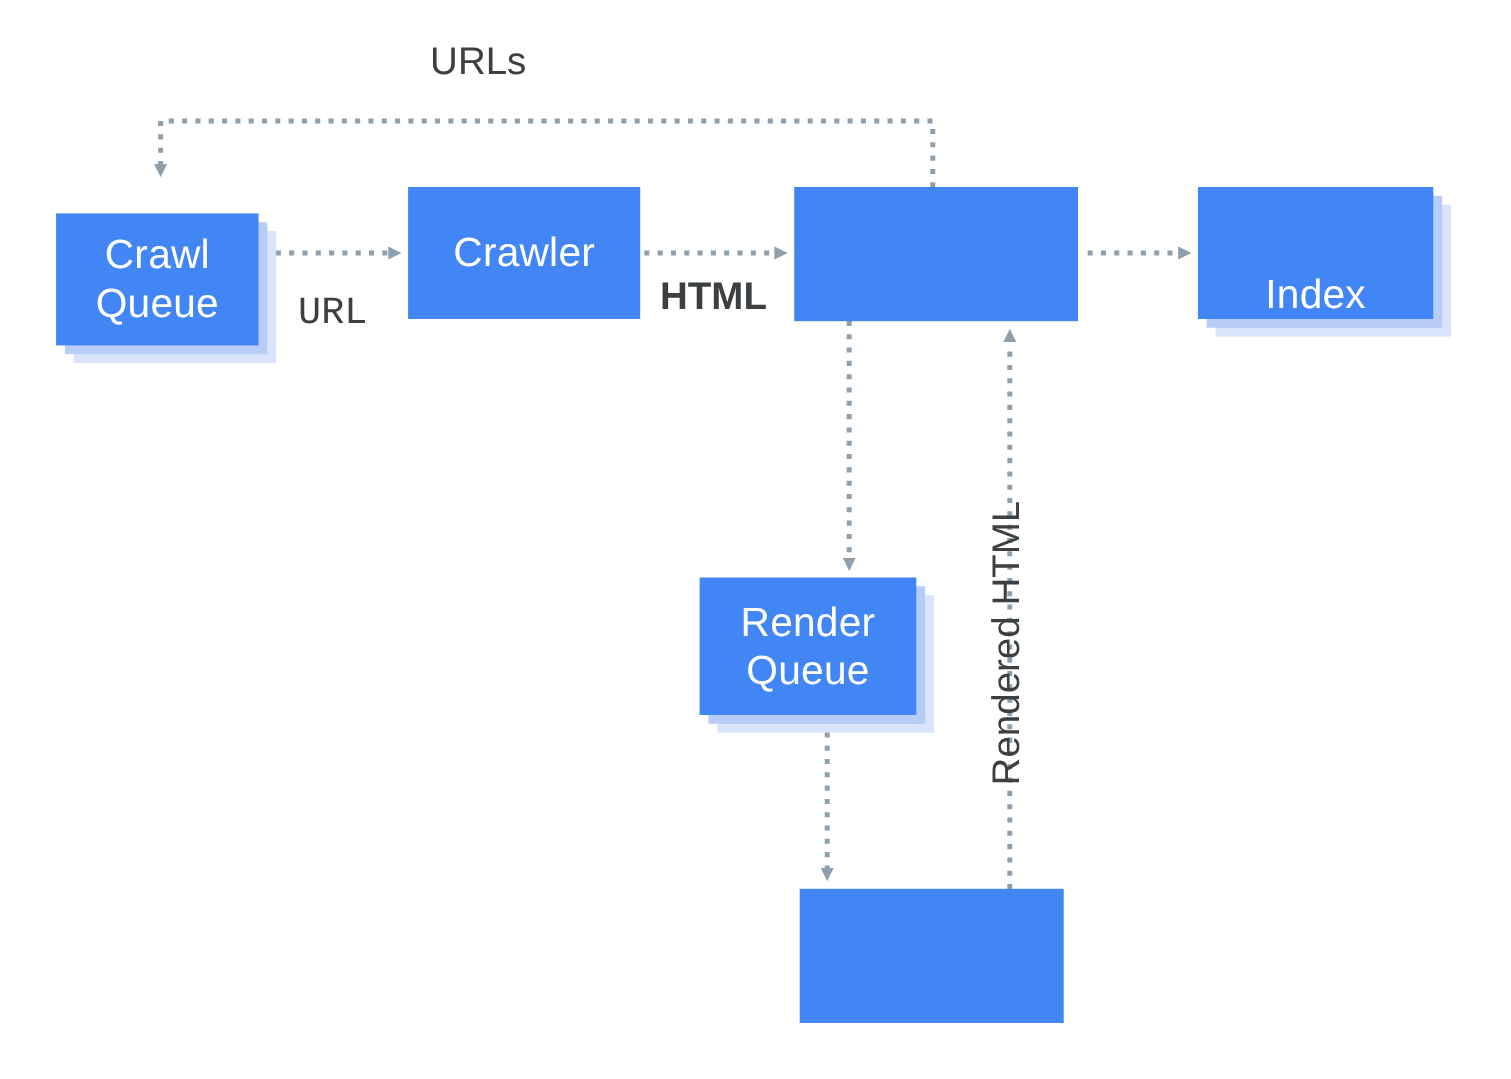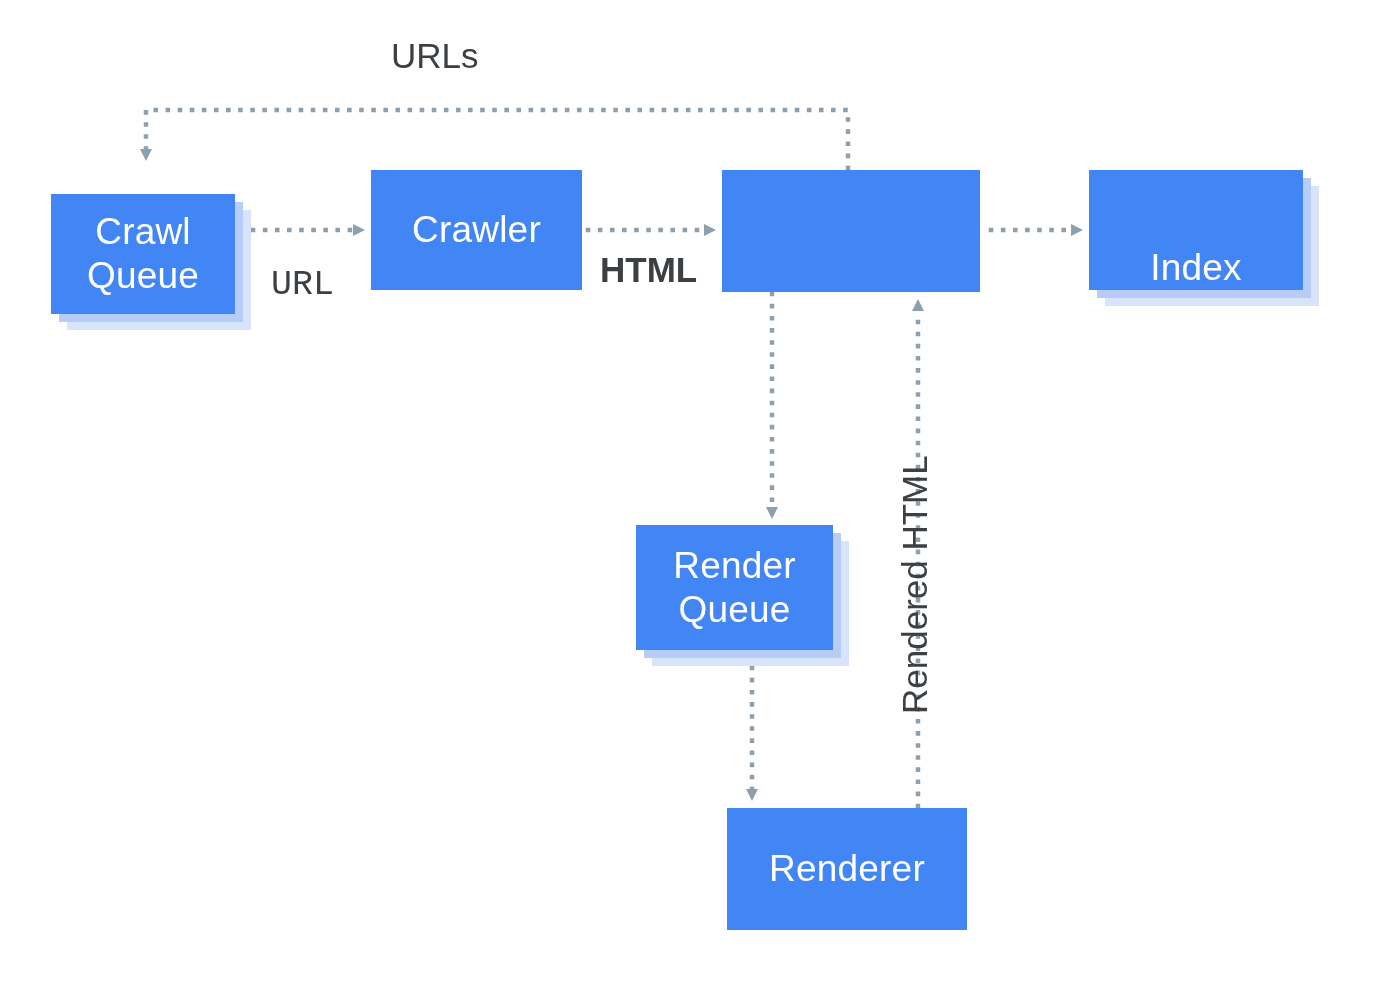--- a/index.html
+++ b/index.html
@@ -152,21 +152,20 @@
   <div class="node stacked" style="left:636px; top:525px; width:197px; height:125px;">
     <span class="layer2"></span>
     <span class="layer1"></span>
     <span class="face"></span>
     <span class="node-label">Render
 Queue</span>
   </div>
 
   <div class="node" style="left:727px; top:808px; width:240px; height:122px;">
     <span class="face"></span>
-    <span class="node-label">Renderer</span>
   </div>
 
   <div class="edge-label" style="left:391px; top:38px;">URLs</div>
 
   <div class="edge-label" style="left:271px; top:268px;font-family:Liberation Mono, monospace;">URL</div>
 
   <div class="edge-label" style="left:600px; top:252px;font-weight:bold;">HTML</div>
 
   <div class="edge-label rotated" style="left:897px; top:714px;">Rendered HTML</div>
 

